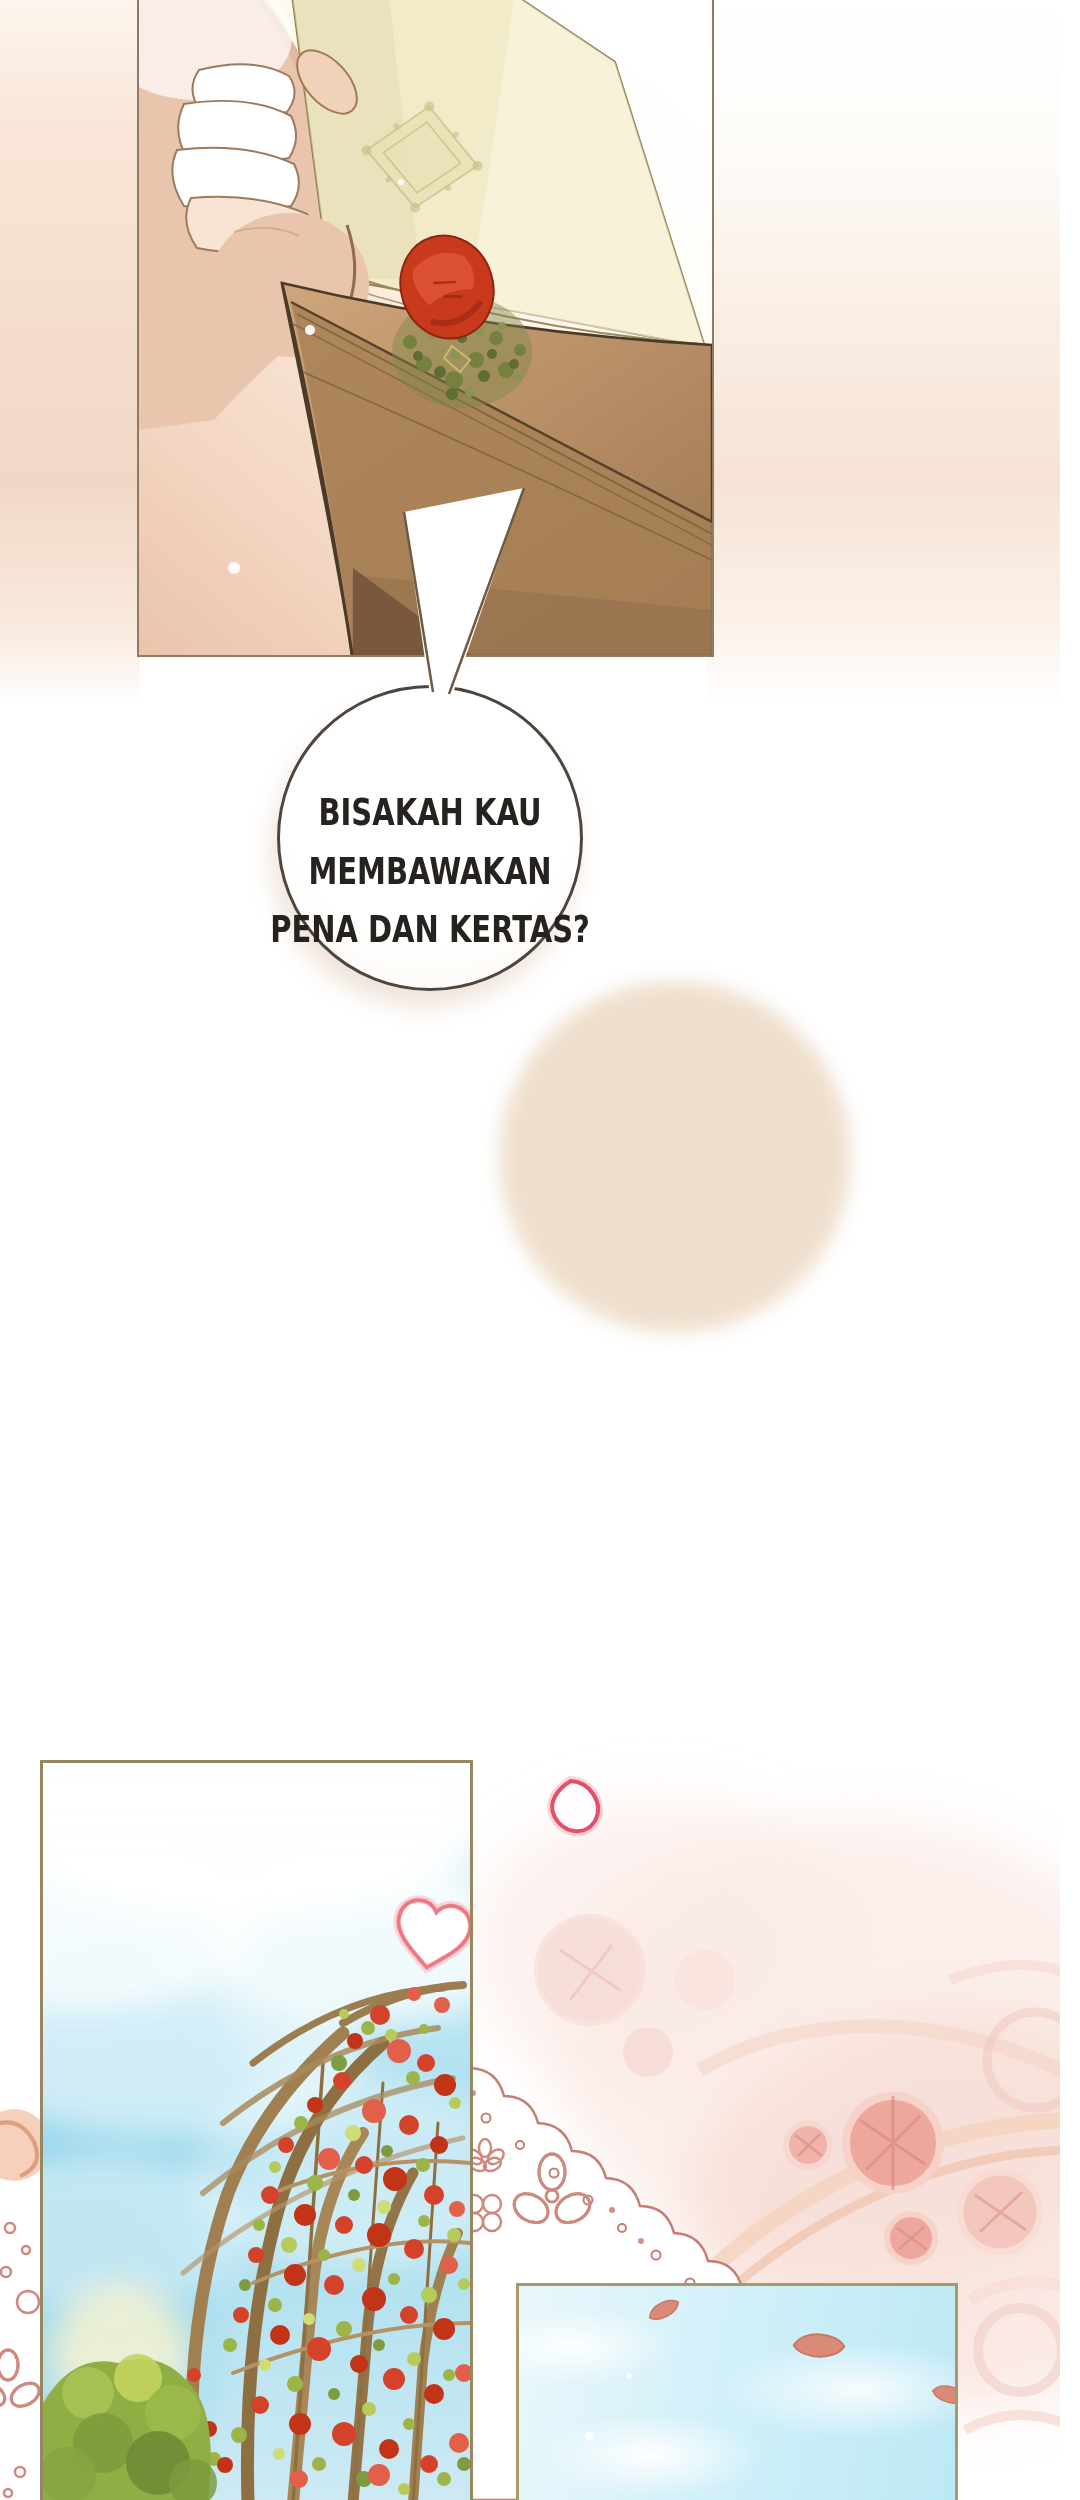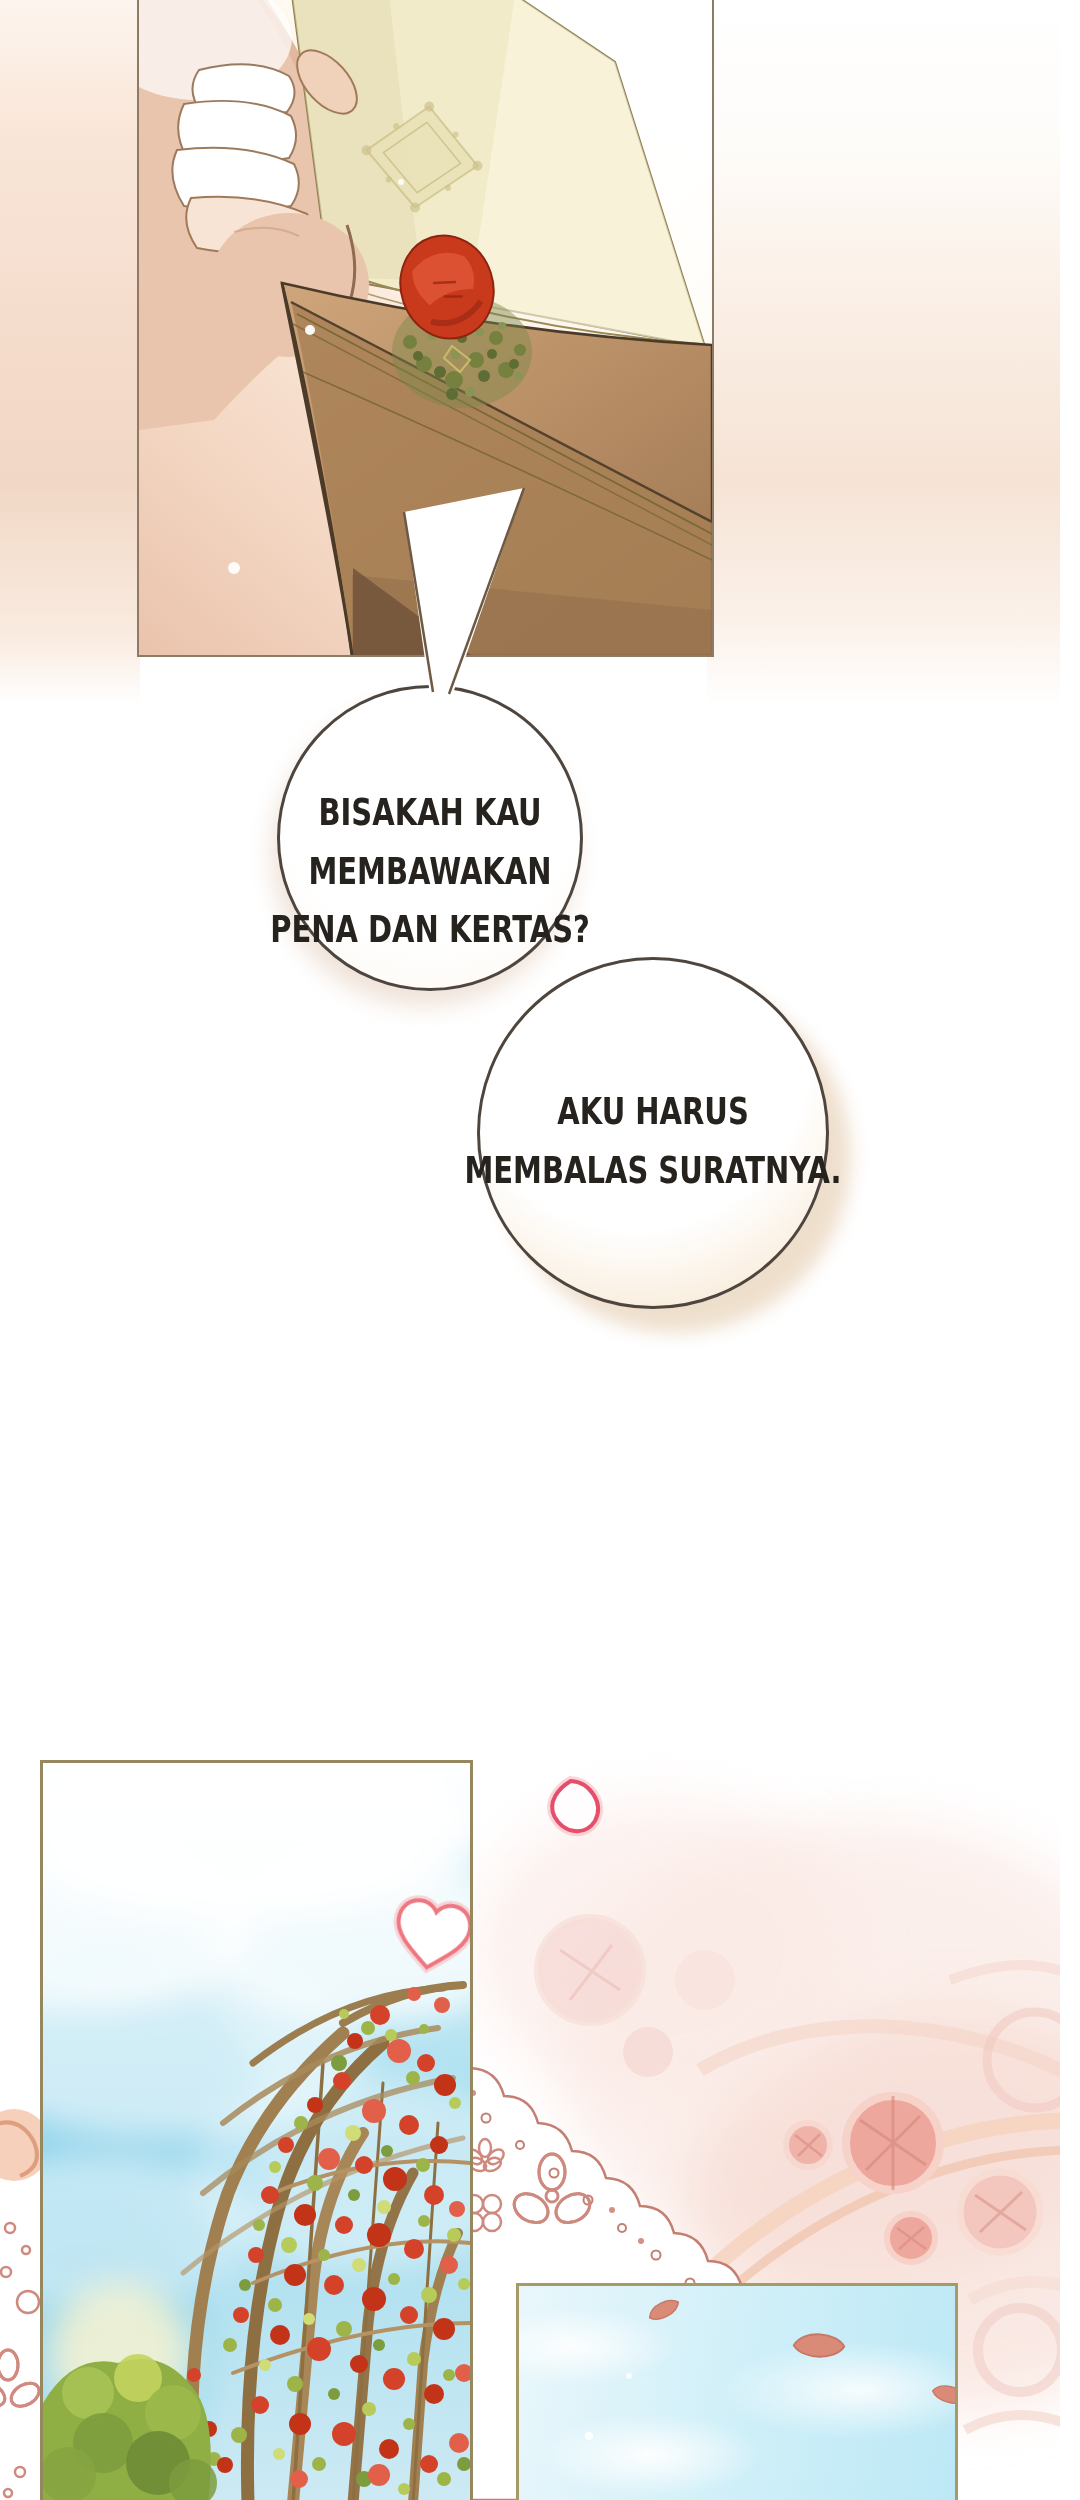--- a/index.html
+++ b/index.html
@@ -173,26 +173,20 @@
   </svg>
 
   <div class="abs bubble bubble-1">
     <div class="bubble-text">
       <span>BISAKAH KAU</span>
       <span>MEMBAWAKAN</span>
       <span>PENA DAN KERTAS?</span>
     </div>
   </div>
   <div class="abs bubble2-shadow"></div>
-  <div class="abs bubble bubble-2">
-    <div class="bubble-text">
-      <span>AKU HARUS</span>
-      <span>MEMBALAS SURATNYA.</span>
-    </div>
-  </div>
 
   <svg class="abs deco-svg" width="1080" height="850" viewBox="0 0 1080 850">
     <defs>
       <filter id="db1" x="-60%" y="-60%" width="220%" height="220%">
           <feGaussianBlur stdDeviation="28"></feGaussianBlur>
         </filter>
       <filter id="db2" x="-60%" y="-60%" width="220%" height="220%">
           <feGaussianBlur stdDeviation="8"></feGaussianBlur>
         </filter>
     </defs>

